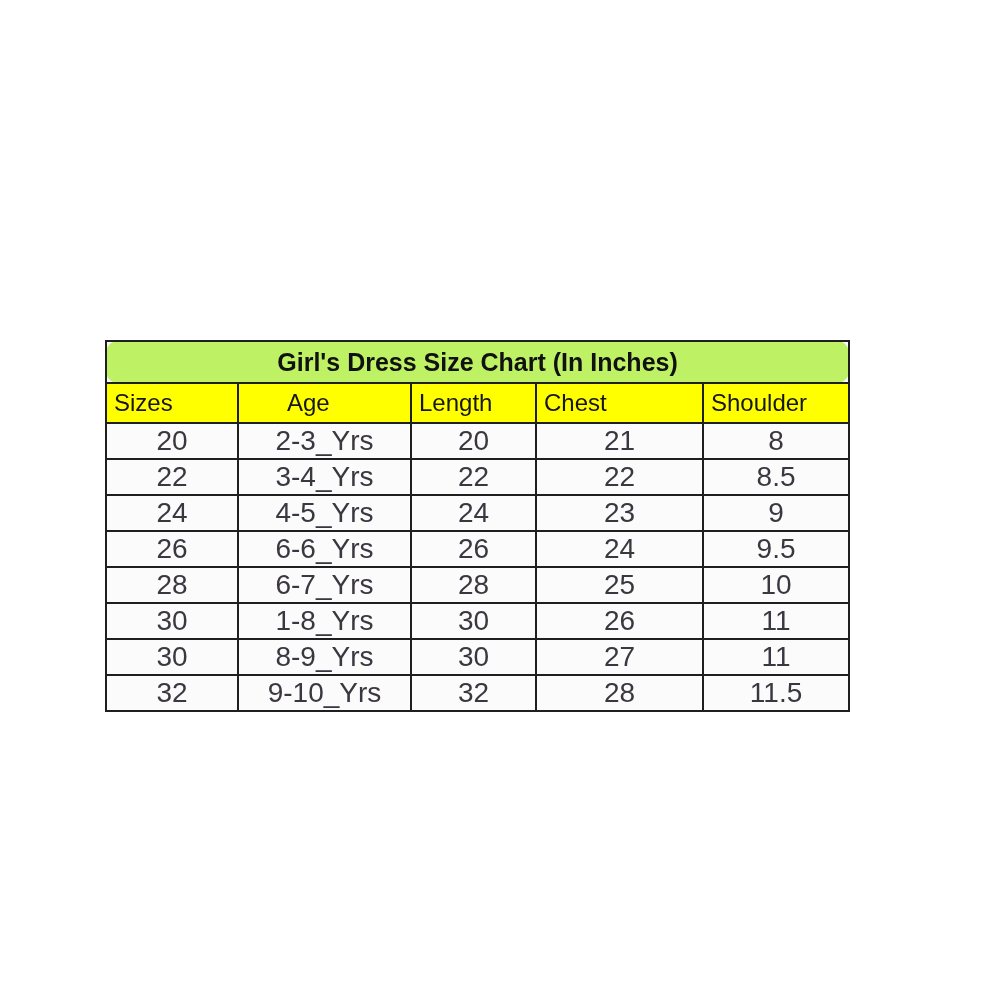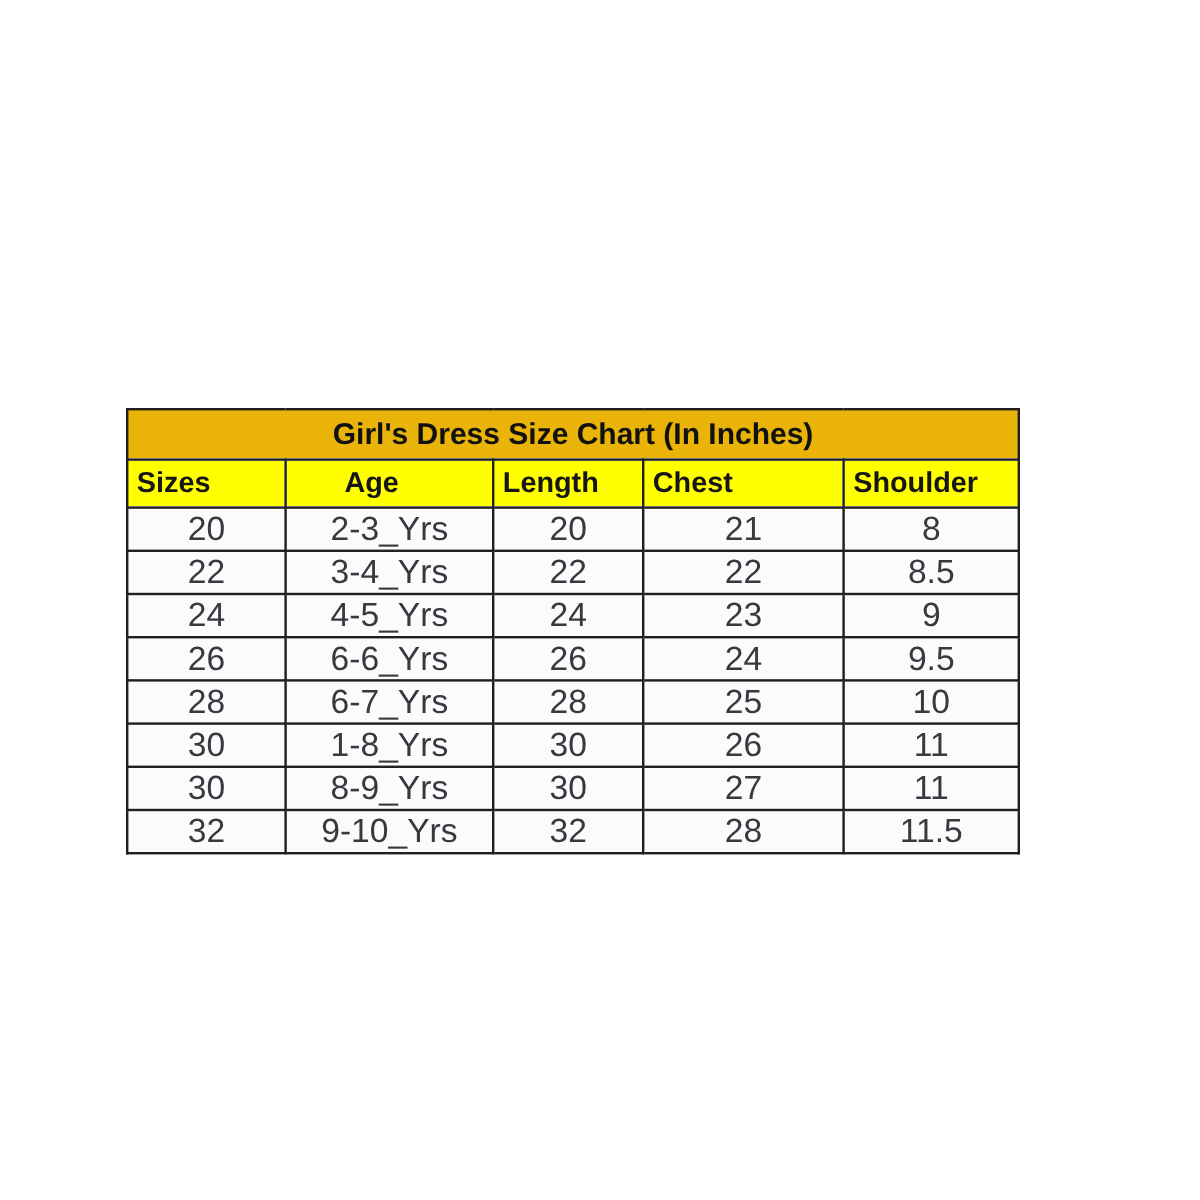--- a/index.html
+++ b/index.html
@@ -37,21 +37,21 @@
     vertical-align: middle;
     font-weight: bold;
     font-size: 25px;
     color: #111111;
     letter-spacing: 0px;
   }
   .col-header {
     height: 40px;
     text-align: left;
     vertical-align: middle;
-    font-weight: bold;
+    font-weight: normal;
     font-size: 24px;
     color: #161616;
     padding-left: 7px;
   }
   .data-cell {
     height: 32px;
     text-align: center;
     vertical-align: middle;
     font-size: 28px;
     font-weight: 400;
@@ -66,21 +66,21 @@
   <table class="size-chart">
     <colgroup>
         <col style="width: 132px;">
         <col style="width: 173px;">
         <col style="width: 125px;">
         <col style="width: 167px;">
         <col style="width: 146px;">
       </colgroup>
     <thead>
       <tr>
-        <th class="title-cell" colspan="5" style="background: #eab308;">Girl's Dress Size Chart (In Inches)</th>
+        <th class="title-cell" colspan="5" style="background: #bef264; border-radius: 12px;">Girl's Dress Size Chart (In Inches)</th>
       </tr>
       <tr>
         <th class="col-header" style="background: rgb(255, 255, 0);">Sizes</th>
         <th class="col-header" style="background: rgb(255, 255, 0); padding-left: 48px;">Age</th>
         <th class="col-header" style="background: rgb(255, 255, 0);">Length</th>
         <th class="col-header" style="background: rgb(255, 255, 0); margin-left: 22px;">Chest</th>
         <th class="col-header" style="background: rgb(255, 255, 0); margin-left: 37px;">Shoulder</th>
       </tr>
     </thead>
     <tbody>

